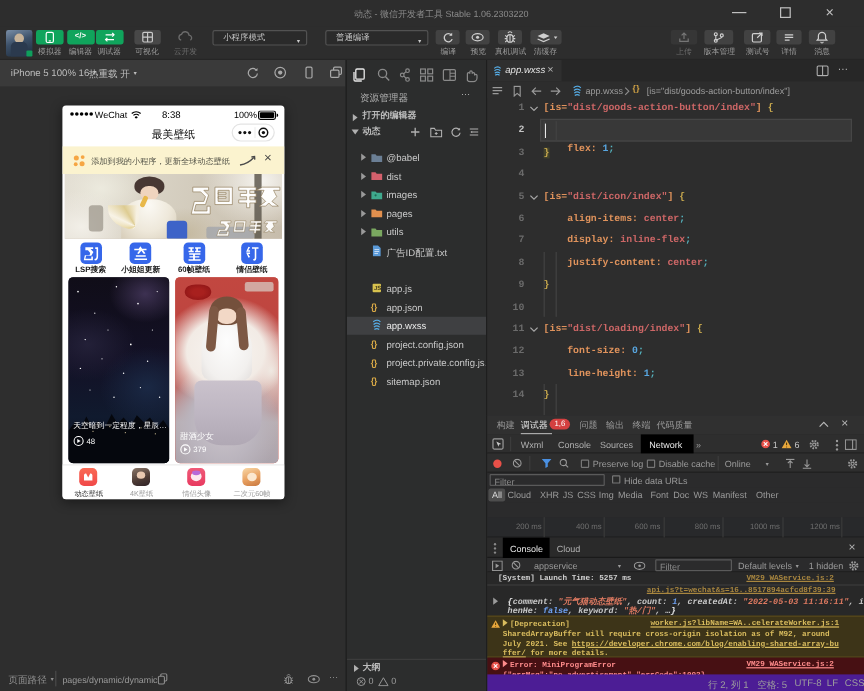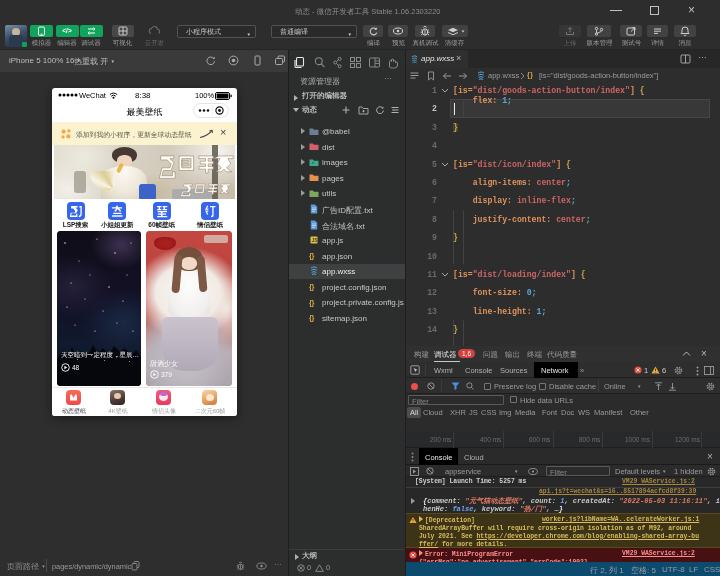--- a/index.html
+++ b/index.html
@@ -471,27 +471,20 @@
         </svg>
         <span class="tlb2">广告ID配置.txt</span>
       </div>
     <div class="trow" style="top:69.5px">
         <span class="tar"></span>
         <svg class="tic" viewBox="0 0 10 9">
           <path d="M.5 1.5h3.4l1 1.2h4.6v5.3H.5z" fill="#7aa860"></path>
         </svg>
         <span class="tlb">utils</span>
       </div>
-    <div class="trow" style="top:101px">
-        <svg class="tic2" viewBox="0 0 8 10">
-          <path d="M.8.5h4.2L7.2 2.7V9.5H.8z" fill="#5a9ad8"></path>
-          <path d="M2 4h4M2 5.6h4M2 7.2h3" stroke="#dceafa" stroke-width=".7"></path>
-        </svg>
-        <span class="tlb2">合法域名.txt</span>
-      </div>
     <div class="trow" style="top:116.5px">
         <svg class="tic2" viewBox="0 0 8 10">
           <rect x=".5" y="1.5" width="7" height="7" rx=".8" fill="#d8c24e"></rect>
           <text x="1.6" y="7" font-size="5" font-weight="bold" fill="#4a4020" font-family="Liberation Sans">JS</text>
         </svg>
         <span class="tlb2">app.js</span>
       </div>
     <div class="trow" style="top:132px">
         <span class="tbr" style="color:#d8a846">{ }</span>
         <span class="tlb2">app.json</span>
@@ -610,21 +603,21 @@
         <path d="M1 1l3 3 3-3" fill="none" stroke="#a8a8a8" stroke-width="1"></path>
       </svg>
     <svg class="a" style="left:35px;top:79.6px" width="8" height="5" viewBox="0 0 8 5">
         <path d="M1 1l3 3 3-3" fill="none" stroke="#a8a8a8" stroke-width="1"></path>
       </svg>
     <svg class="a" style="left:35px;top:190px" width="8" height="5" viewBox="0 0 8 5">
         <path d="M1 1l3 3 3-3" fill="none" stroke="#a8a8a8" stroke-width="1"></path>
       </svg>
     
     <div class="cl" style="top:4px"><i class="o">[is=</i><i class="s">"dist/goods-action-button/index"</i><i class="o">]</i> <i class="b">{</i></div>
-    <div class="cl" style="top:14px">    <i class="o">flex:</i> <i class="n">1</i><i class="c">;</i></div>
+    <div class="cl" style="top:38px">    <i class="o">flex:</i> <i class="n">1</i><i class="c">;</i></div>
     <div class="cl" style="top:40.8px"><i class="b" style="background:#42422c">}</i></div>
     <div class="cl" style="top:77.6px"><i class="o">[is=</i><i class="s">"dist/icon/index"</i><i class="o">]</i> <i class="b">{</i></div>
     <div class="cl" style="top:96px">    <i class="o">align-items:</i> <i class="s">center</i><i class="c">;</i></div>
     <div class="cl" style="top:114.4px">    <i class="o">display:</i> <i class="s">inline-flex</i><i class="c">;</i></div>
     <div class="cl" style="top:132.8px">    <i class="o">justify-content:</i> <i class="s">center</i><i class="c">;</i></div>
     <div class="cl" style="top:151.2px"><i class="b">}</i></div>
     <div class="cl" style="top:188px"><i class="o">[is=</i><i class="s">"dist/loading/index"</i><i class="o">]</i> <i class="b">{</i></div>
     <div class="cl" style="top:206.4px">    <i class="o">font-size:</i> <i class="n">0</i><i class="c">;</i></div>
     <div class="cl" style="top:224.8px">    <i class="o">line-height:</i> <i class="n">1</i><i class="c">;</i></div>
     <div class="cl" style="top:243.2px"><i class="b">}</i></div>
@@ -831,21 +824,21 @@
       <svg class="a" style="left:3px;top:2.5px" width="8" height="8" viewBox="0 0 8 8">
           <circle cx="4" cy="4" r="3.6" fill="#e85048"></circle>
           <path d="M2.5 2.5l3 3M5.5 2.5l-3 3" stroke="#fff" stroke-width=".9"></path>
         </svg>
       <div class="a" style="left:13px;top:2px;white-space:nowrap"><span class="tri"></span>Error: MiniProgramError</div>
       <div class="a elnk" style="left:216px;top:2px">VM29 WAService.js:2</div>
       <div class="a" style="left:13px;top:10.5px;white-space:nowrap">{"errMsg":"no advertisement","errCode":1002}</div>
     </div>
   </div>
 
-  <div class="a" style="left:0;top:216px;width:315px;height:14px;background:#0c4a6e;color:#9d9d9d;font-size:8px">
+  <div class="a" style="left:0;top:216px;width:315px;height:14px;background:#4c1d95;color:#9d9d9d;font-size:8px">
     <span class="a" style="left:184px;top:3px">行 2, 列 1</span>
     <span class="a" style="left:225px;top:3px">空格: 5</span>
     <span class="a" style="left:256px;top:3px">UTF-8</span>
     <span class="a" style="left:283px;top:3px">LF</span>
     <span class="a" style="left:298px;top:3px">CSS</span>
   </div>
 </div>
 <style>
 .tri{display:inline-block;width:0;height:0;border-left:4px solid currentColor;border-top:3px solid transparent;border-bottom:3px solid transparent;margin-right:2px}
 .cb{position:absolute;width:7px;height:7px;border:1px solid #767676;border-radius:1px;background:#2a2a2a}

